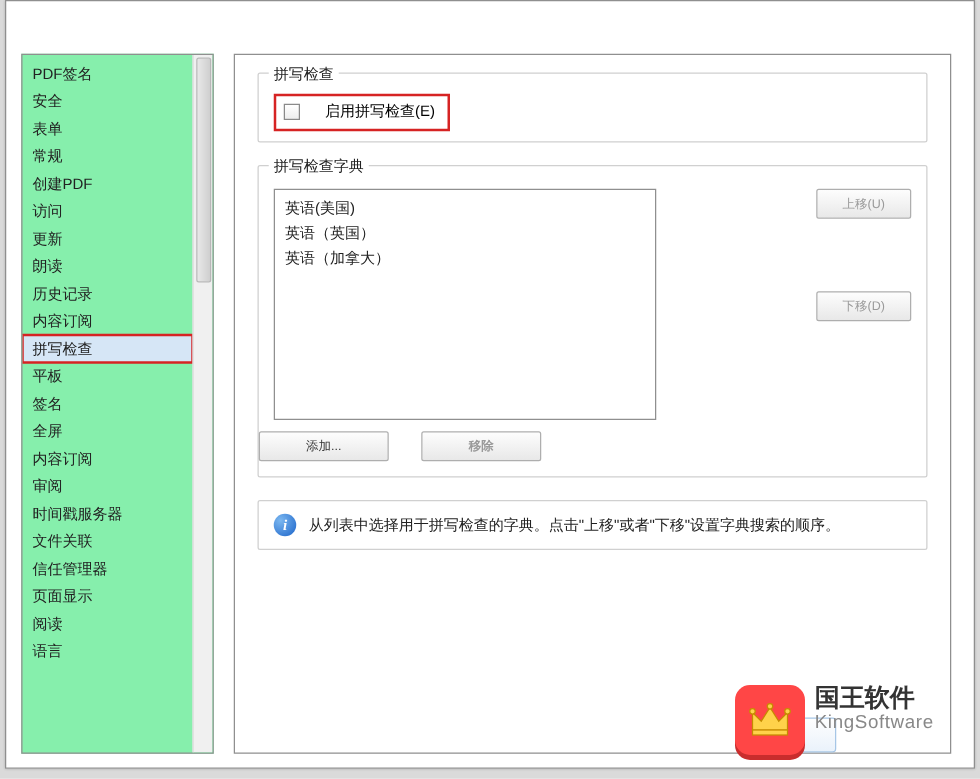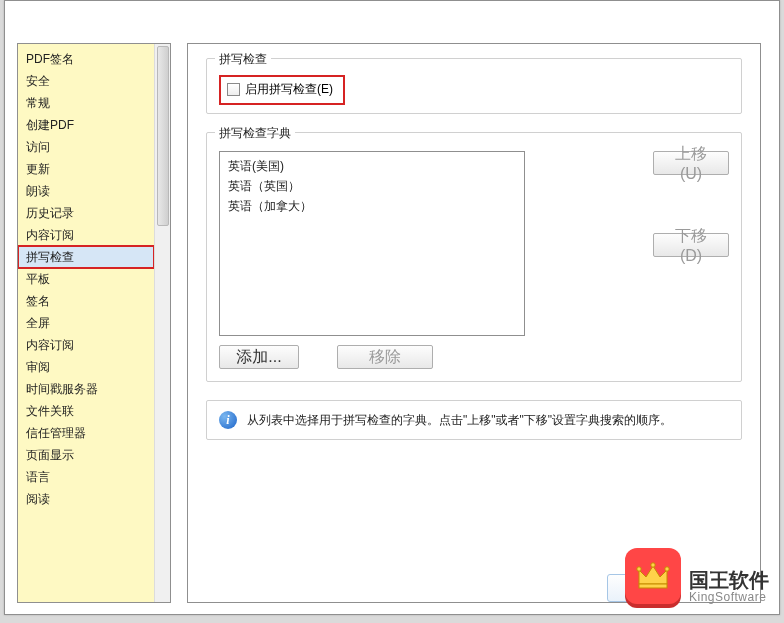--- a/index.html
+++ b/index.html
@@ -46,21 +46,21 @@
   .body {
     position:absolute;
     left:0; top:28px; right:0; bottom:0;
     padding: 14px;
   }
   .sidebar {
     position:absolute;
     left: 12px; top: 14px;
     width: 154px; height: 560px;
     border: 1px solid #8f8f8f;
-    background:#fef9c3;
+    background:#86efac;
     overflow: hidden;
   }
   .sidebar-scroll {
     position:absolute;
     right:0; top:0; width:16px; height:100%;
     background:#f0f0f0;
     border-left:1px solid #dcdcdc;
   }
   .scroll-thumb {
     position:absolute;
@@ -109,21 +109,21 @@
     background:#fff;
     padding: 0 4px;
     color:#222;
   }
   .red-box {
     display:inline-block;
     border: 2px solid #d62323;
     padding: 4px 10px 4px 6px;
   }
   .chk {
-    display:inline-flex; align-items:center; gap:5px;
+    display:inline-flex; align-items:center; gap:20px;
   }
   .chk-box {
     width:13px;height:13px;border:1px solid #8a8a8a;
     background: linear-gradient(#fff,#eee);
   }
 
   .dict-list {
     position:absolute;
     left:12px; top:18px;
     width: 306px; height: 185px;
@@ -136,62 +136,62 @@
 
   .btn {
     display:inline-flex; align-items:center; justify-content:center;
     height: 24px;
     min-width: 76px;
     padding: 0 12px;
     border:1px solid #aeaeae;
     background: linear-gradient(#fdfdfd,#e8e8e8);
     border-radius:2px;
     color:#333;
-    font-size:16px;
+    font-size:10px;
     font-family:inherit;
   }
   .btn.disabled { color:#9a9a9a; }
   .btn-up { position:absolute; right:12px; top:18px; width:76px;}
   .btn-down{ position:absolute; right:12px; top:56px; width:76px;margin-top:44px;}
-  .btn-add { position:absolute; left:12px; top:212px; width:80px;}
-  .btn-rem { position:absolute; left:130px; top:212px; width:96px;}
+  .btn-add { position:absolute; left:0; top:212px; width:104px;}
+  .btn-rem { position:absolute; left:130px; top:212px; width:96px;font-weight:bold;}
   .group.dict { height: 250px; }
 
   .info-box {
     border:1px solid #d0d0d0;
     border-radius:2px;
     padding:10px 12px;
     display:flex; align-items:center; gap:10px;
   }
   .info-icon {
     width:18px;height:18px;border-radius:50%;
     background: radial-gradient(circle at 30% 30%, #7bb7f0, #1b64c9);
     color:#fff; font-weight:bold;
     display:flex;align-items:center;justify-content:center;
     font-size:12px; font-style:italic; font-family:Georgia,serif;
   }
   .info-text { color:#222; }
 
   .watermark {
     position:absolute;
-    right: 10px; bottom: 10px;
-    display:flex; align-items:flex-end; gap:8px;padding-left:32px;
+    right: 32px; bottom: 10px;
+    display:flex; align-items:flex-start; gap:8px;padding-left:32px;
   }
   .wm-badge {
     width:56px;height:56px;
     background:#ff4646;
     border-radius:12px;
     display:flex;align-items:center;justify-content:center;
     box-shadow: 0 4px 0 #c92d2d;
     position:relative;
   }
   .wm-badge svg { width:40px;height:40px; }
   .wm-text { display:flex;flex-direction:column; line-height:1.1;}
   .wm-text-cn { font-size:20px; font-weight:bold; color:#333;}
-  .wm-text-en { font-size:12px; color:#888; letter-spacing:0.5px;}
+  .wm-text-en { font-size:15px; color:#888; letter-spacing:0.5px;}
 
   .page-shadow {
     position:absolute;
     right:110px; bottom:12px;
     width:62px;height:28px;
     border:1px solid #a6c6e6;
     border-radius:3px;
     background: linear-gradient(#fefefe,#eaf2fb);
   }
 </style>
@@ -199,39 +199,40 @@
 <body>
 
 <div class="window">
 
   <div class="body">
 
     <div class="sidebar">
       <div class="sidebar-list" id="sidebar-list">
           <div class="side-item">PDF签名</div>
           <div class="side-item">安全</div>
+          <div class="side-item">表单</div>
           <div class="side-item">常规</div>
           <div class="side-item">创建PDF</div>
           <div class="side-item">访问</div>
           <div class="side-item">更新</div>
           <div class="side-item">朗读</div>
           <div class="side-item">历史记录</div>
           <div class="side-item">内容订阅</div>
           <div class="side-item selected">拼写检查</div>
           <div class="side-item">平板</div>
           <div class="side-item">签名</div>
           <div class="side-item">全屏</div>
           <div class="side-item">内容订阅</div>
           <div class="side-item">审阅</div>
           <div class="side-item">时间戳服务器</div>
           <div class="side-item">文件关联</div>
           <div class="side-item">信任管理器</div>
           <div class="side-item">页面显示</div>
+          <div class="side-item">阅读</div>
           <div class="side-item">语言</div>
-          <div class="side-item">阅读</div>
         </div>
       <div class="sidebar-scroll">
         <div class="scroll-thumb"></div>
       </div>
     </div>
 
     <div class="main">
 
       <div class="group" style="height:56px;">
         <span class="group-label">拼写检查</span>

